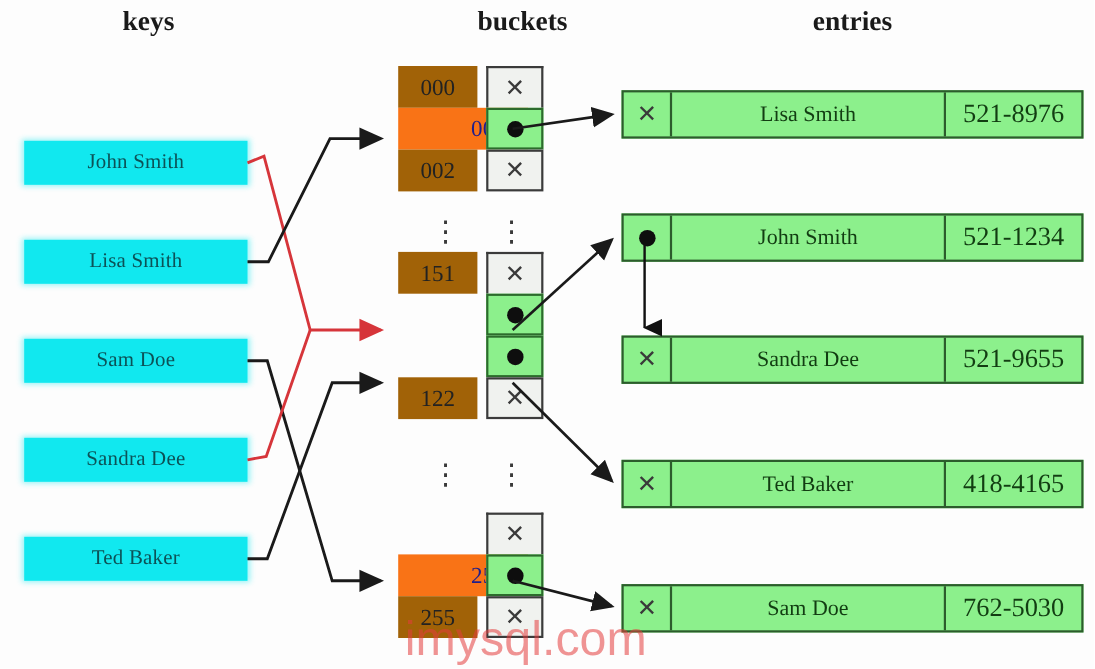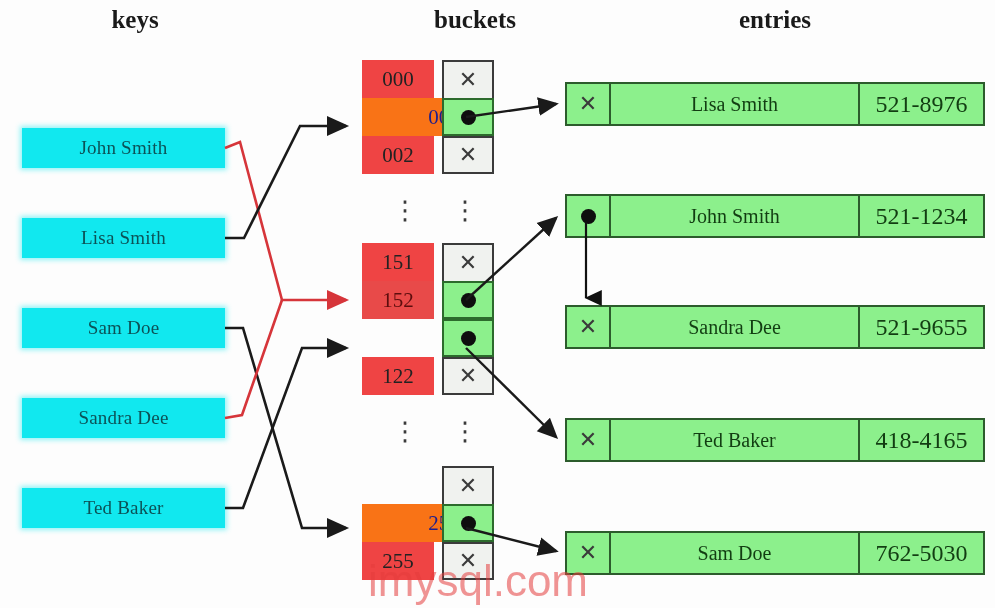--- a/index.html
+++ b/index.html
@@ -59,21 +59,21 @@
     position: absolute;
     left: 0;
     top: 0;
     width: 72px;
     height: 38px;
     display: flex;
     align-items: center;
     justify-content: center;
     font-size: 21px;
     color: #222;
-    background: #ef4444;
+    background: #a16207;
   }
   .bucket-index.hl-blue { background: #f97316; color: #1e1e8c; padding-left: 46px; }
   .bucket-index.hl-red  { background: #e84a49; color: #5c0d0d; }
 
   .bucket-ptr {
     position: absolute;
     left: 80px;
     top: 0;
     width: 52px;
     height: 38px;
@@ -202,29 +202,28 @@
       <div class="bucket-index">002</div>
       <div class="bucket-ptr">
         <span class="x-mark">✕</span>
       </div>
     </div>
   </div>
 
   <div class="ellipsis" style="left:392px; top:197px">⋮</div>
   <div class="ellipsis" style="left:452px; top:197px">⋮</div>
 
-  <div class="bucket-group" style="top:243px">
+  <div class="bucket-group" style="top:229px">
     <div class="bucket-row">
       <div class="bucket-index">151</div>
       <div class="bucket-ptr">
         <span class="x-mark">✕</span>
       </div>
     </div>
     <div class="bucket-row">
-      <div class="bucket-index hl-red">152</div>
       <div class="bucket-ptr filled">
         <span class="dot-mark"></span>
       </div>
     </div>
     <div class="bucket-row">
       <div class="bucket-ptr filled">
         <span class="dot-mark"></span>
       </div>
     </div>
     <div class="bucket-row">

